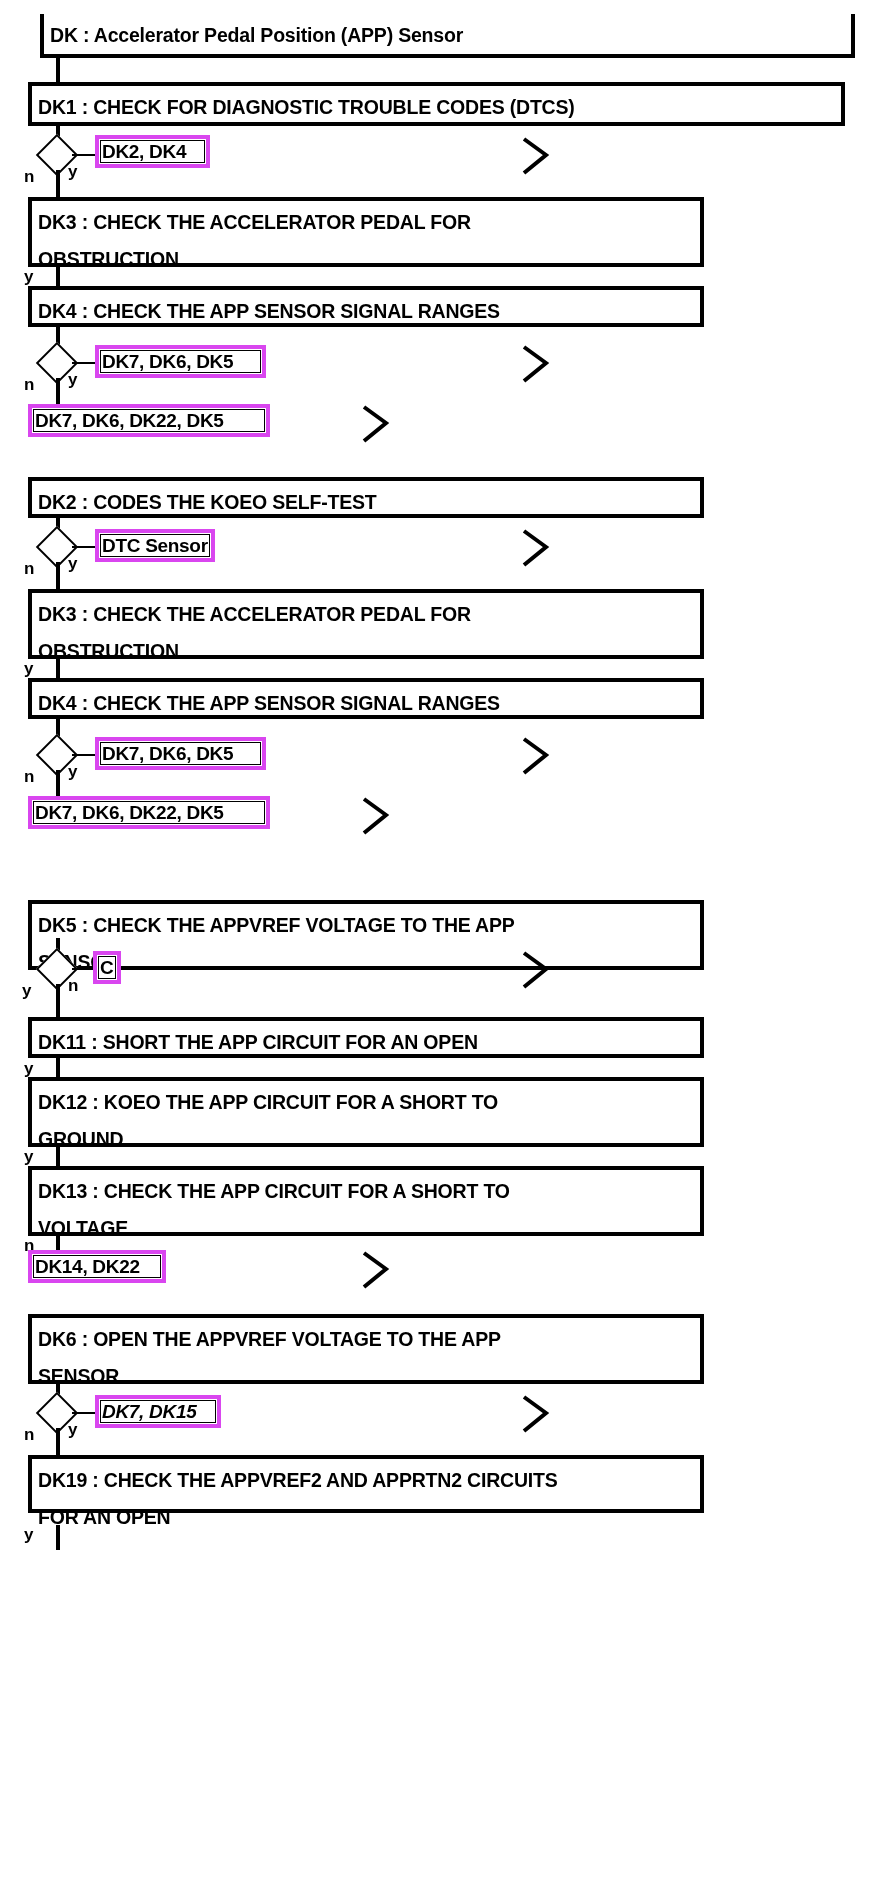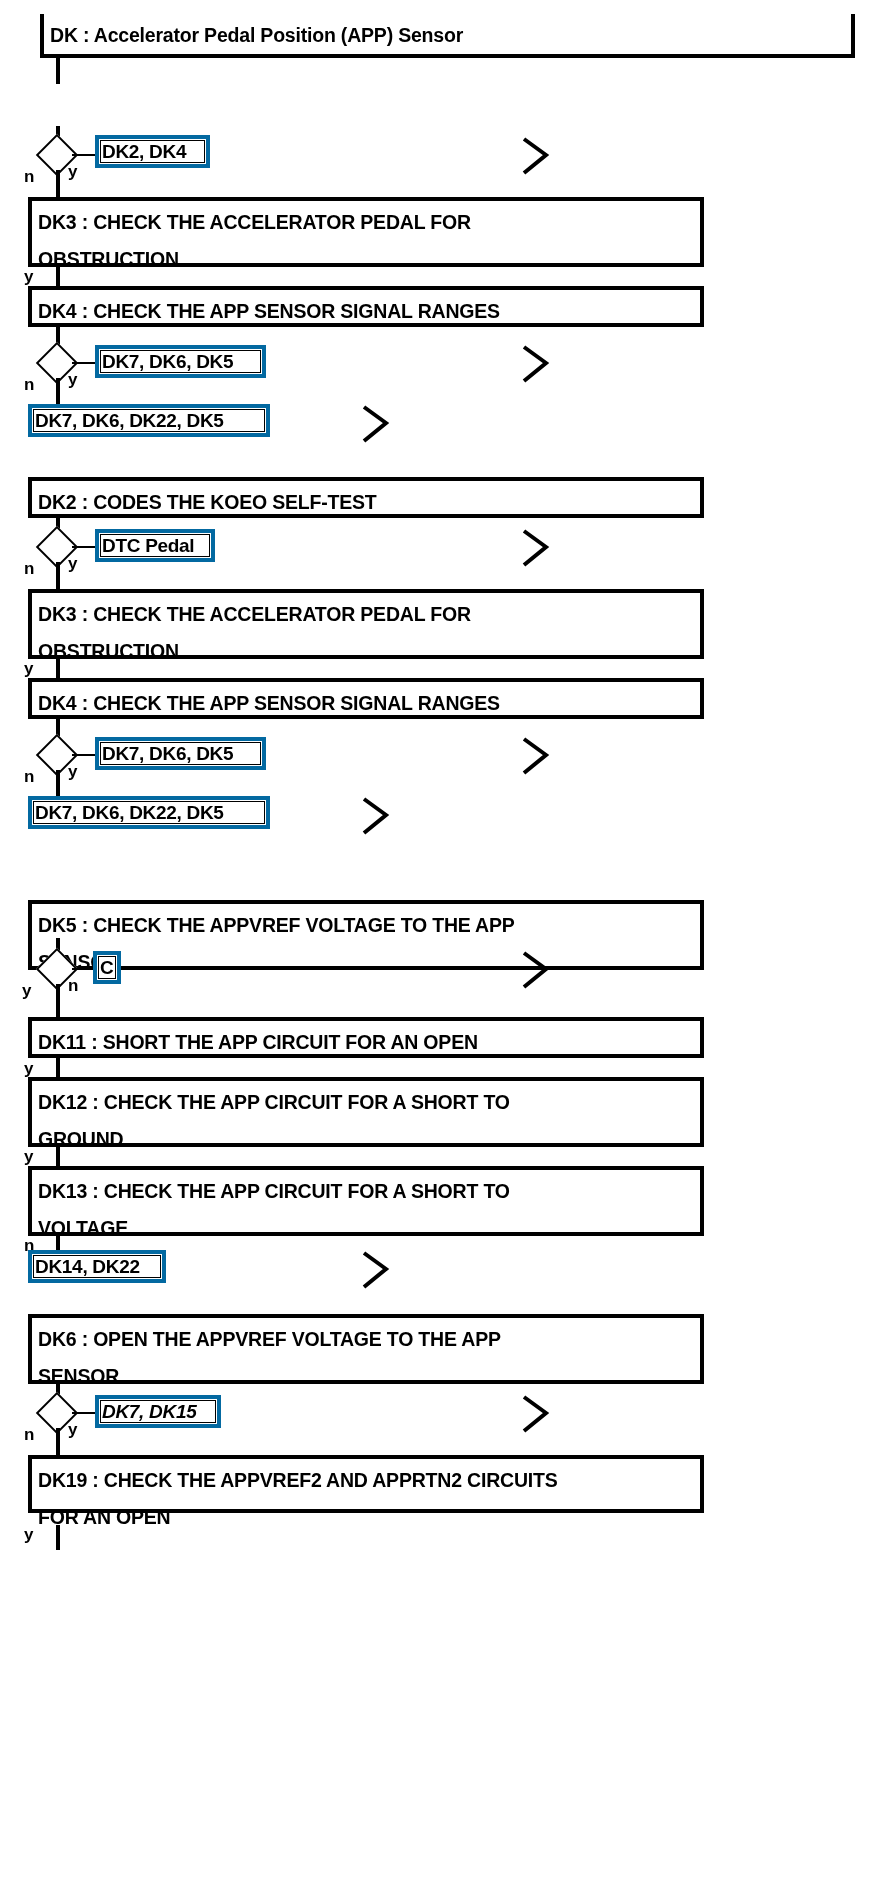--- a/index.html
+++ b/index.html
@@ -28,21 +28,21 @@
   .step.header{
     border-top:none;
     border-right-width:4px;
   }
 
   
   .link{
     position:absolute;
     box-sizing:border-box;
     background:#ffffff;
-    border:4px solid #0369a1;
+    border:4px solid #d946ef;
     outline:0;
     font-weight:bold;
     font-size:19px;
     line-height:1;
     letter-spacing:-0.3px;
     color:#000;
     display:flex;
     align-items:center;
     padding:0 3px;
     white-space:nowrap;
@@ -87,20 +87,21 @@
 </style>
 </head>
 <body>
 
 <div id="flow">
 
   <div class="step header" style="left:28px;top:14px;width:815px;height:44px;margin-left:12px;">DK : Accelerator Pedal Position (APP) Sensor</div>
 
   <div class="vline" style="left:56px;top:58px;height:26px;"></div>
 
+  <div class="step" style="left:28px;top:82px;width:817px;height:44px;">DK1 : CHECK FOR DIAGNOSTIC TROUBLE CODES (DTCS)</div>
 
   <div class="vline" style="left:56px;top:126px;height:20px;"></div>
 
   <div class="diamond" style="left:42px;top:140px;"></div>
   <div class="hline" style="left:72px;top:154px;width:30px;"></div>
   <div class="link" style="left:95px;top:135px;width:115px;height:33px;">DK2, DK4</div>
   <div class="blabel" style="left:24px;top:168px;">n</div>
   <div class="blabel" style="left:68px;top:163px;">y</div>
   <div class="chev" style="left:518px;top:133px;">
     <svg width="34" height="44" viewBox="0 0 34 44">
@@ -139,21 +140,21 @@
         <polyline points="6,6 28,22 6,40" fill="none" stroke="#000" stroke-width="4"></polyline>
       </svg>
   </div>
 
   <div class="step" style="left:28px;top:477px;width:676px;height:41px;">DK2 : CODES THE KOEO SELF-TEST</div>
 
   <div class="vline" style="left:56px;top:518px;height:20px;"></div>
 
   <div class="diamond" style="left:42px;top:532px;"></div>
   <div class="hline" style="left:72px;top:546px;width:30px;"></div>
-  <div class="link" style="left:95px;top:529px;width:120px;height:33px;">DTC Pedal</div>
+  <div class="link" style="left:95px;top:529px;width:120px;height:33px;">DTC Sensor</div>
   <div class="blabel" style="left:24px;top:560px;">n</div>
   <div class="blabel" style="left:68px;top:555px;">y</div>
   <div class="chev" style="left:518px;top:525px;">
     <svg width="34" height="44" viewBox="0 0 34 44">
         <polyline points="6,6 28,22 6,40" fill="none" stroke="#000" stroke-width="4"></polyline>
       </svg>
   </div>
 
   <div class="vline" style="left:56px;top:562px;height:30px;"></div>
 
@@ -203,21 +204,21 @@
       </svg>
   </div>
 
   <div class="vline" style="left:56px;top:984px;height:34px;"></div>
 
   <div class="step" style="left:28px;top:1017px;width:676px;height:41px;">DK11 : SHORT THE APP CIRCUIT FOR AN OPEN</div>
 
   <div class="blabel" style="left:24px;top:1060px;">y</div>
   <div class="vline" style="left:56px;top:1058px;height:19px;"></div>
 
-  <div class="step" style="left:28px;top:1077px;width:676px;height:70px;">DK12 : CHECK THE APP CIRCUIT FOR A SHORT TO
+  <div class="step" style="left:28px;top:1077px;width:676px;height:70px;">DK12 : KOEO THE APP CIRCUIT FOR A SHORT TO
 GROUND</div>
 
   <div class="blabel" style="left:24px;top:1148px;">y</div>
   <div class="vline" style="left:56px;top:1147px;height:19px;"></div>
 
   <div class="step" style="left:28px;top:1166px;width:676px;height:70px;">DK13 : CHECK THE APP CIRCUIT FOR A SHORT TO
 VOLTAGE</div>
 
   <div class="blabel" style="left:24px;top:1237px;">n</div>
   <div class="vline" style="left:56px;top:1236px;height:19px;"></div>

